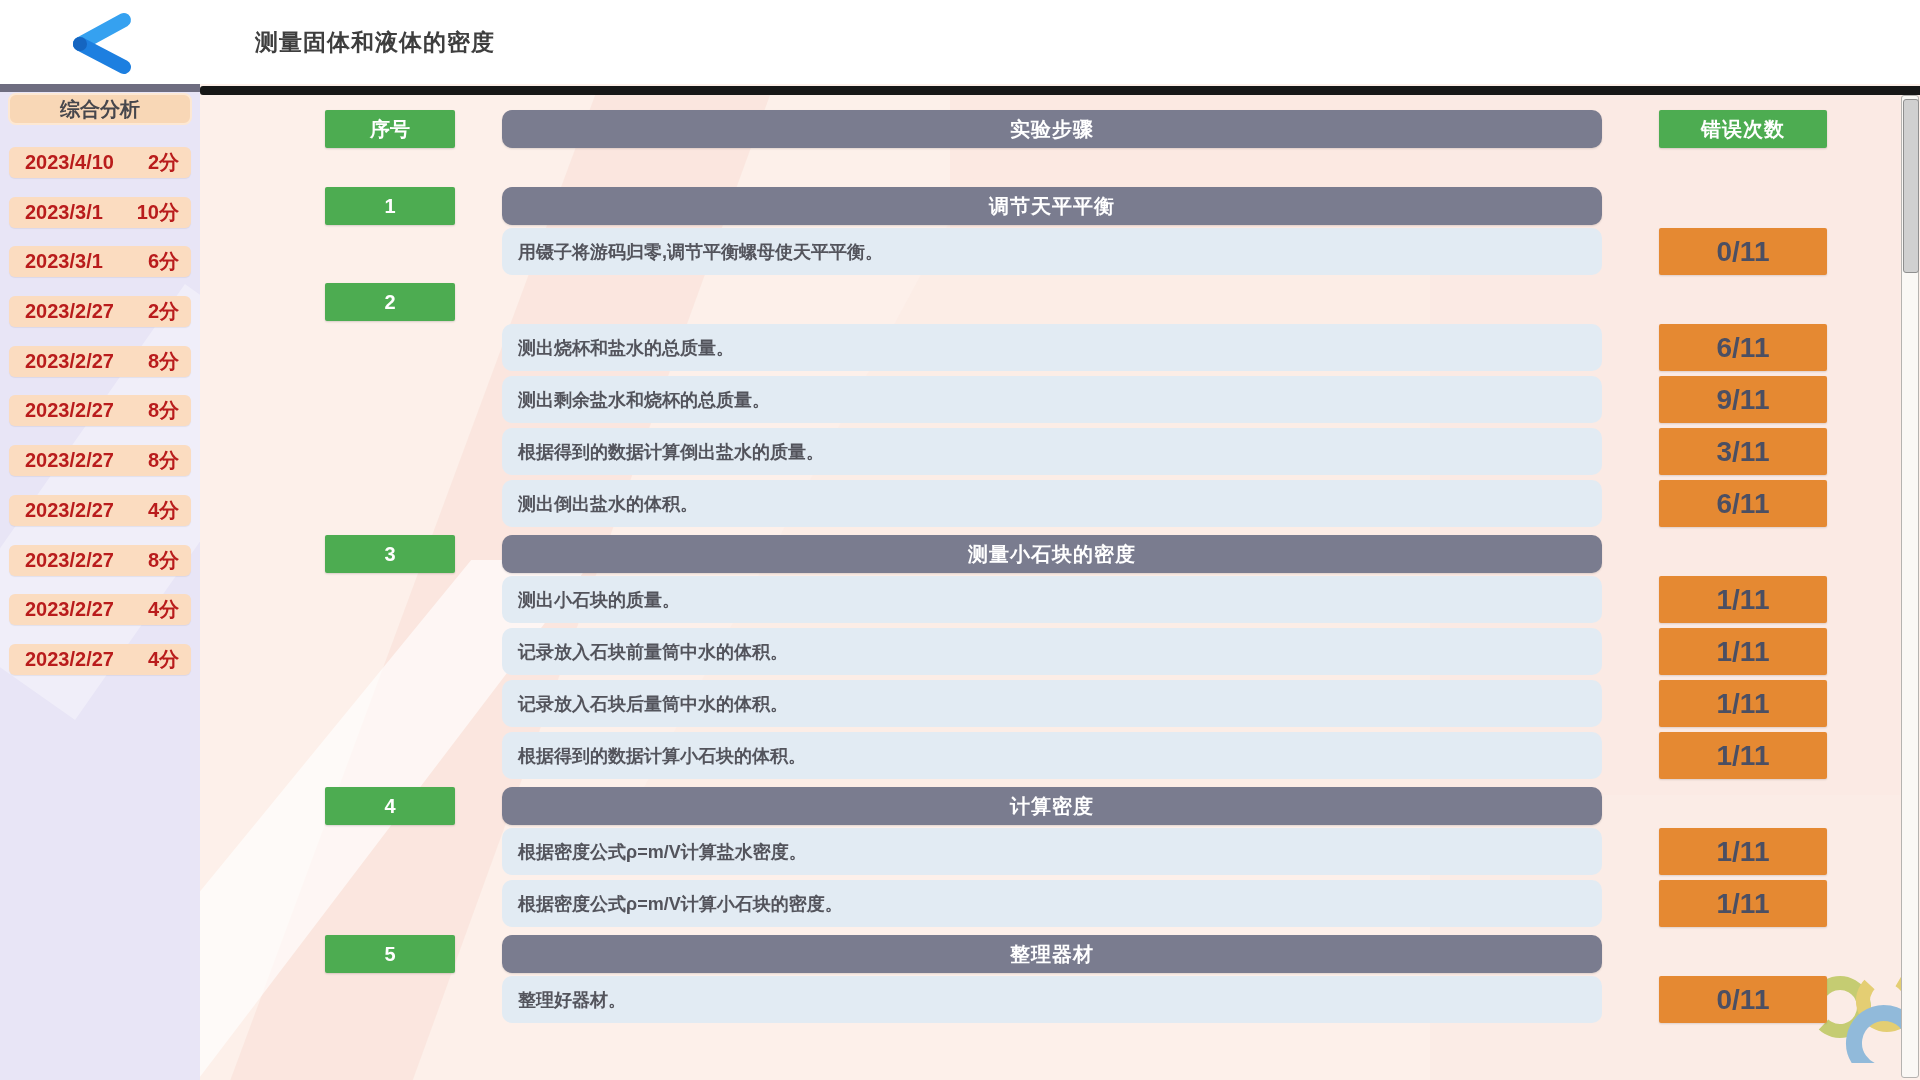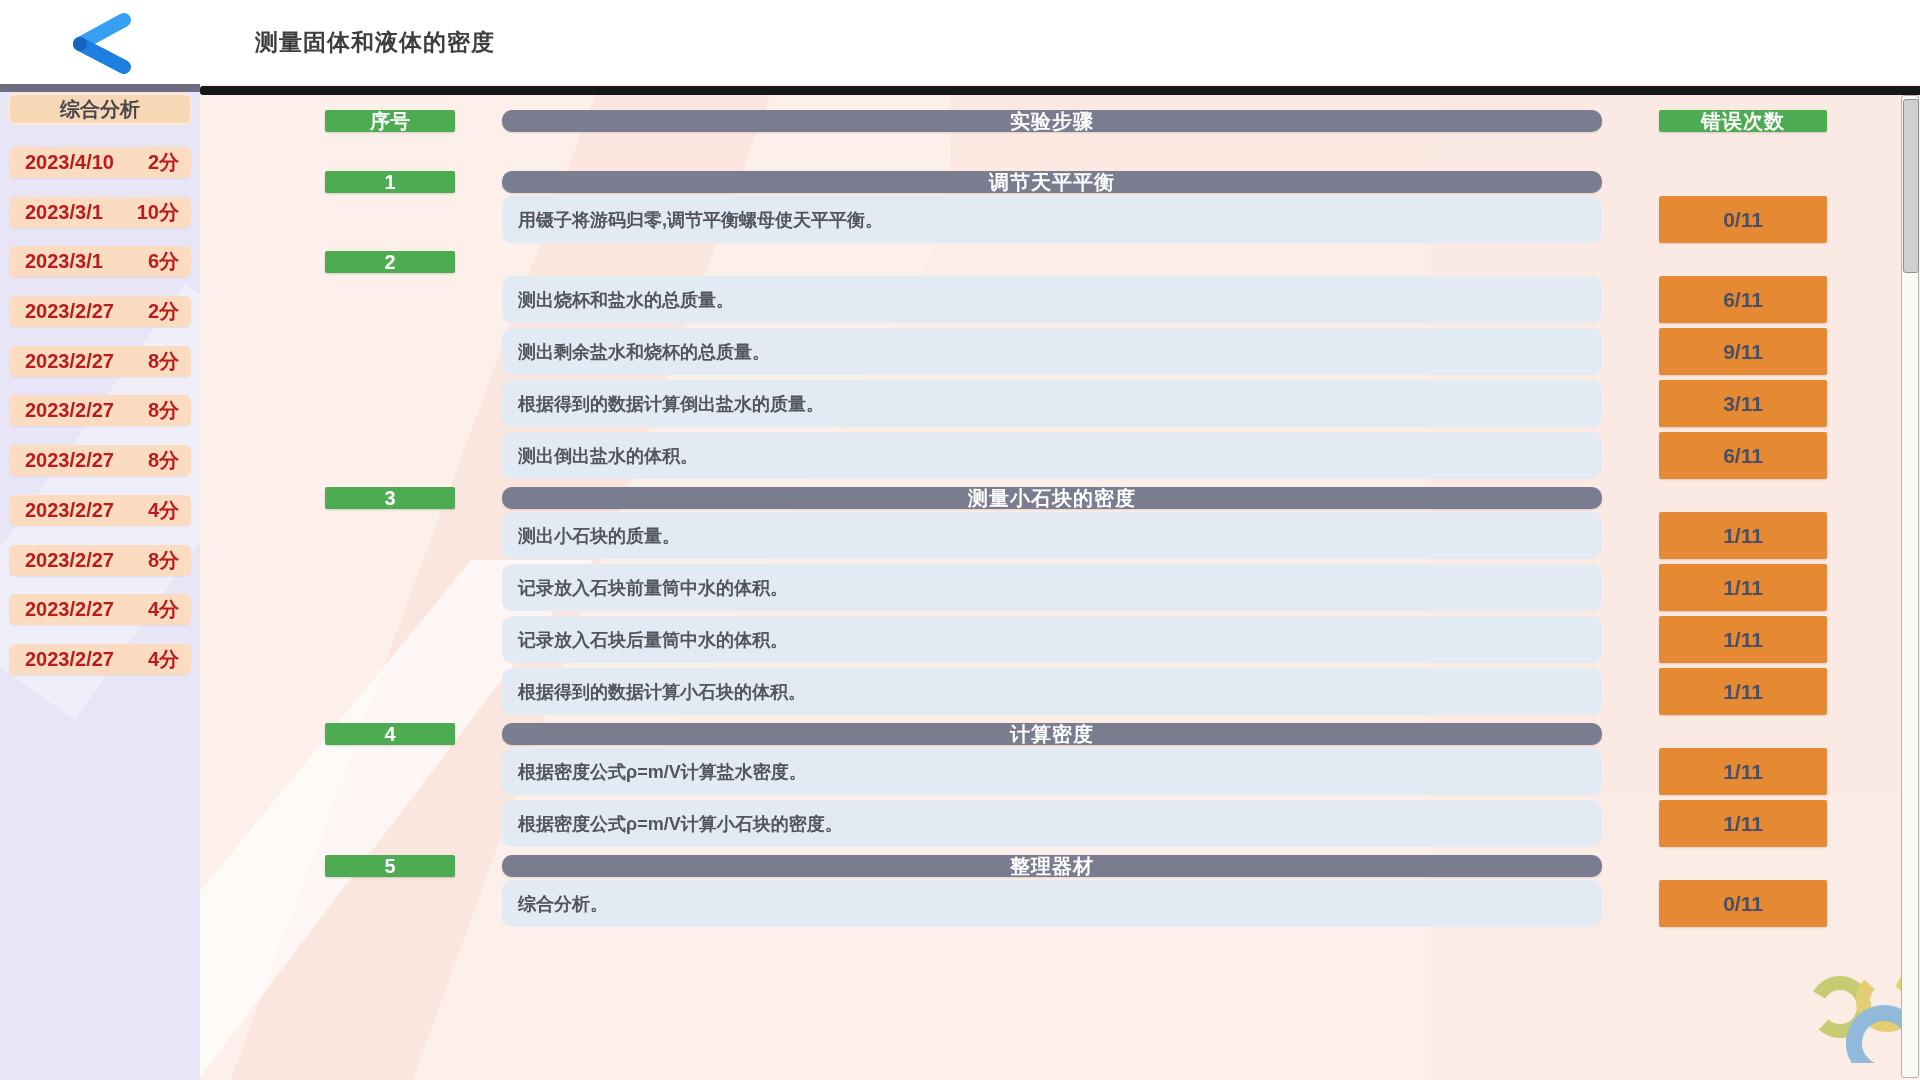--- a/index.html
+++ b/index.html
@@ -36,41 +36,41 @@
   .sidebar-header{position:absolute;left:8px;top:1px;width:180px;height:28px;background:var(--peachhdr);
     border:2px solid #fde8d3;border-radius:8px;display:flex;align-items:center;justify-content:center;
     font-size:20px;font-weight:bold;color:#47474d;}
   .sidebar-items{position:absolute;left:0;top:55px;width:200px;}
   .sidebar-item{width:182px;height:31px;margin:0 auto 18.7px auto;background:var(--peach);border-radius:6px;
     display:flex;align-items:center;justify-content:space-between;padding:0 12px 0 16px;box-sizing:border-box;
     font-size:20px;font-weight:bold;color:#b91c1c;cursor:pointer;box-shadow:0 1px 1px rgba(0,0,0,.06);}
   
   .content{position:absolute;left:200px;top:95px;width:1720px;height:985px;z-index:20;}
   .t-row{position:relative;width:1720px;}
-  .t-row.h38{height:22px;}
+  .t-row.h38{height:38px;}
   .t-row.h47{height:47px;}
   .row-colhdr{margin-top:15px;}
   .row-section{margin-top:8px;}
   .row-section.first-section{margin-top:39px;}
   .row-step.after-section{margin-top:3px;}
   .row-step{margin-top:5px;}
   .cell{position:absolute;top:0;height:100%;box-sizing:border-box;}
   .cell-index{left:125px;width:130px;background:var(--green);border-radius:2px;
     display:flex;align-items:center;justify-content:center;color:#fff;font-size:20px;font-weight:bold;
     box-shadow:0 1px 2px rgba(0,0,0,.15);}
   .cell-main{left:302px;width:1100px;border-radius:10px;}
   .bar-gray{background:var(--slate);display:flex;align-items:center;justify-content:center;
     color:#fff;font-size:20px;font-weight:bold;letter-spacing:1px;box-shadow:0 1px 2px rgba(0,0,0,.12);}
   .bar-blue{background:var(--rowblue);display:flex;align-items:center;justify-content:flex-start;
     padding-left:16px;color:var(--ink);font-size:18px;font-weight:bold;}
   .cell-err{left:1459px;width:168px;border-radius:2px;}
   .err-hdr{background:var(--green);display:flex;align-items:center;justify-content:center;
     color:#fff;font-size:20px;font-weight:bold;letter-spacing:1px;box-shadow:0 1px 2px rgba(0,0,0,.15);}
   .err-badge{background:var(--orange);display:flex;align-items:center;justify-content:center;
-    color:var(--badgeink);font-size:21px;font-weight:bold;box-shadow:0 1px 2px rgba(0,0,0,.12);}
+    color:var(--badgeink);font-size:28px;font-weight:bold;box-shadow:0 1px 2px rgba(0,0,0,.12);}
   
   .v-scrollbar{position:absolute;left:1901px;top:95px;width:18px;height:983px;background:#faf8f5;
     border:1px solid #b5b3b0;border-radius:3px;box-sizing:border-box;z-index:40;}
   .v-thumb{position:absolute;left:1px;top:3px;width:14px;height:172px;background:#d0d0d0;
     border:1px solid #8f8f8f;border-radius:3px;}
   
   .app-logo{position:absolute;left:1790px;top:955px;z-index:15;}
 </style>
 </head>
 <body>
@@ -220,20 +220,20 @@
     </div>
     <div class="t-row h47 row-step">
       <div class="cell cell-main bar-blue">根据密度公式ρ=m/V计算小石块的密度。</div>
       <div class="cell cell-err err-badge">1/11</div>
     </div>
     <div class="t-row h38 row-section">
       <div class="cell cell-index">5</div>
       <div class="cell cell-main bar-gray">整理器材</div>
     </div>
     <div class="t-row h47 row-step after-section">
-      <div class="cell cell-main bar-blue">综合分析。</div>
+      <div class="cell cell-main bar-blue">整理好器材。</div>
       <div class="cell cell-err err-badge">0/11</div>
     </div>
   </div>
 
 <div class="v-scrollbar">
   <div class="v-thumb"></div>
 </div>
 
 </body></html>

